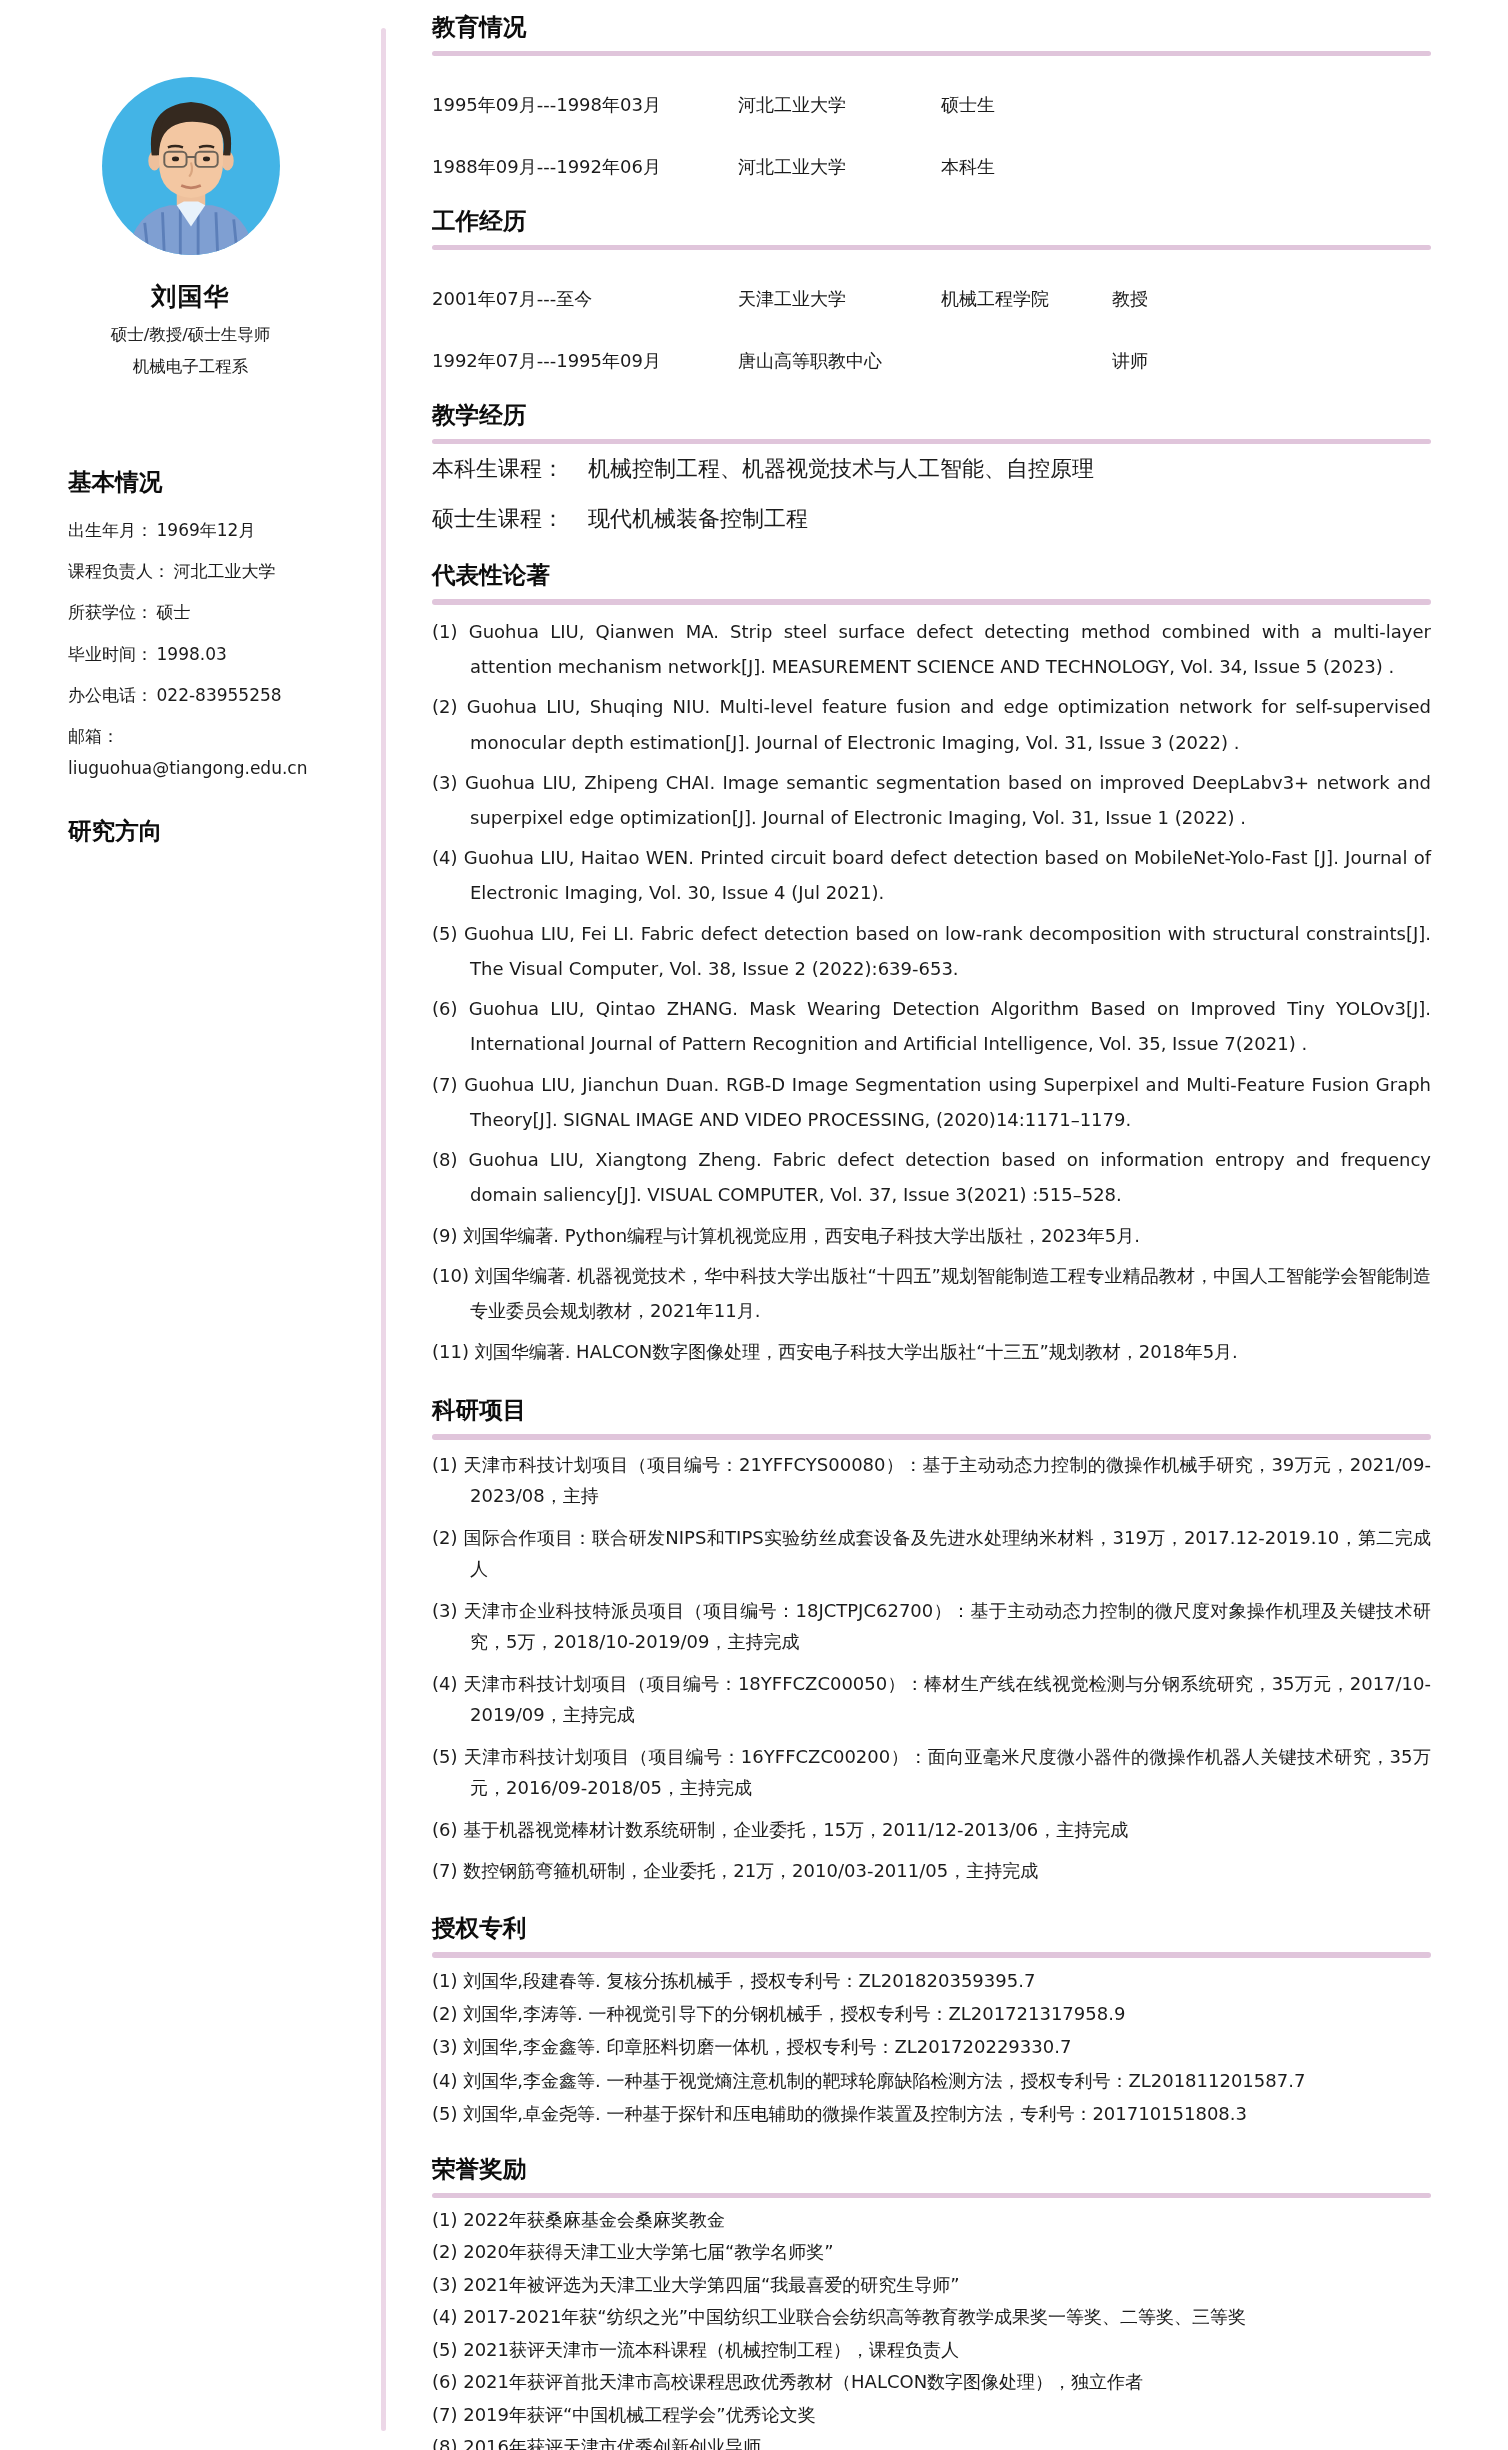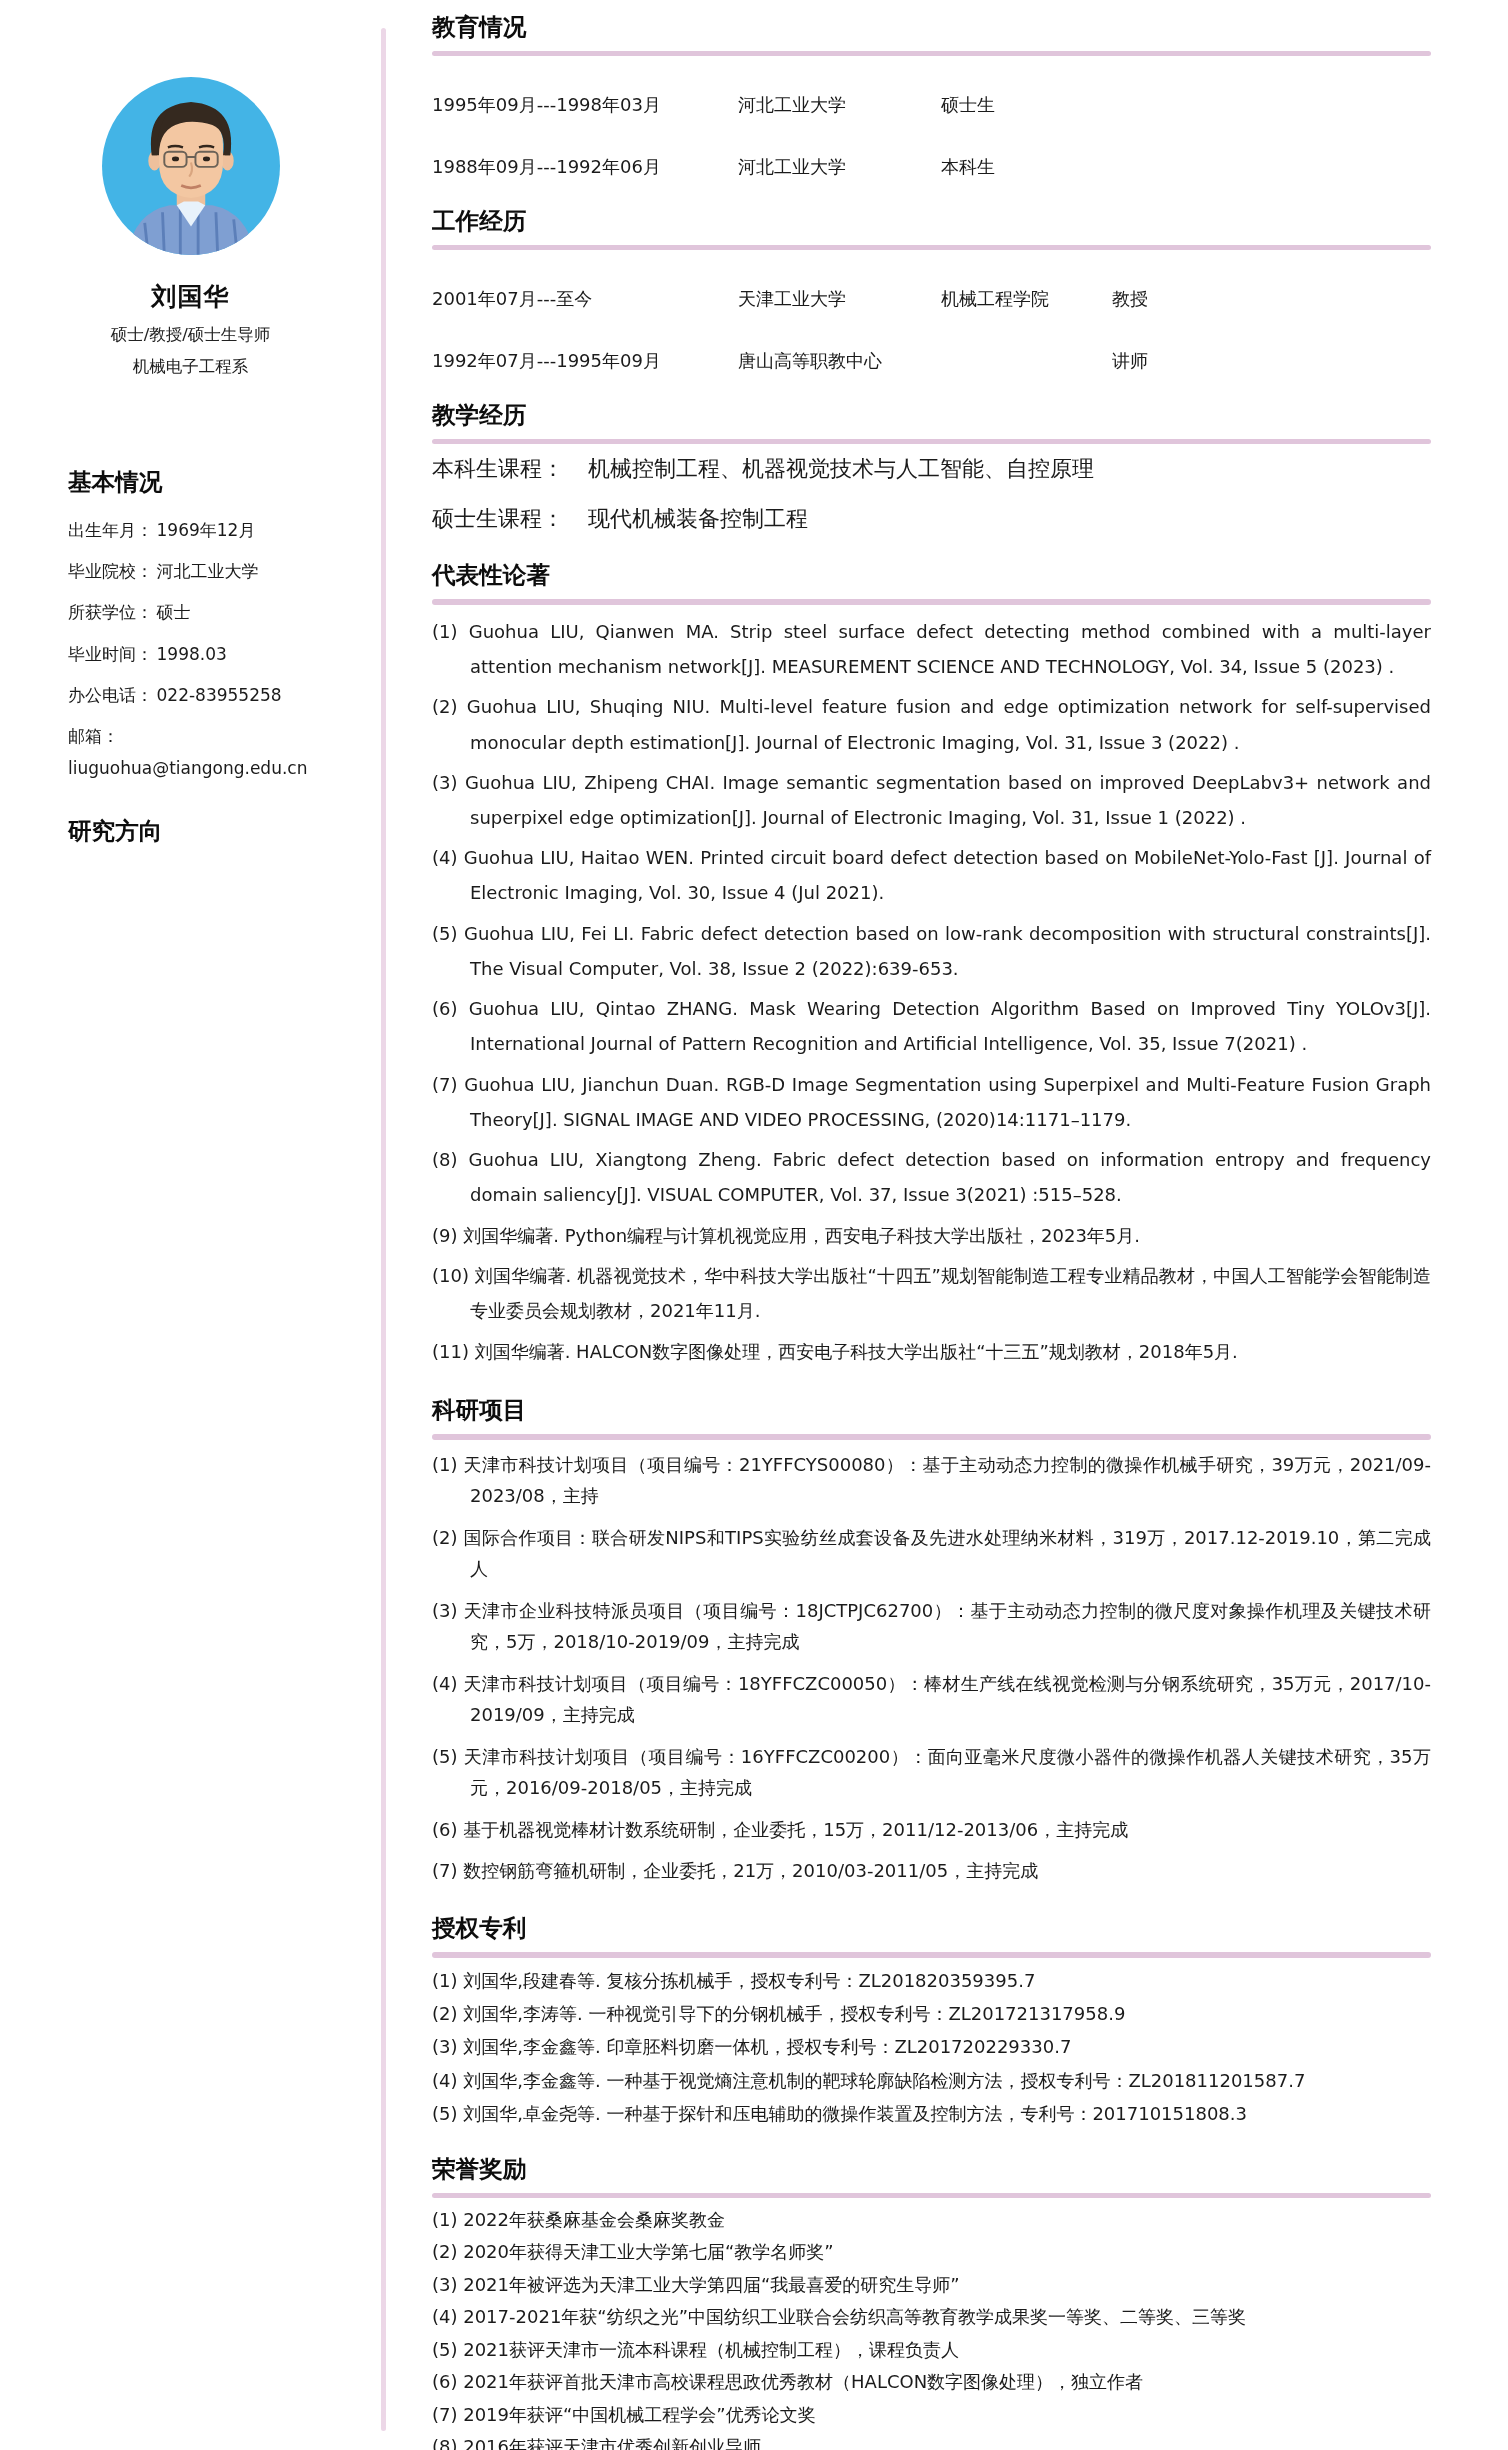--- a/index.html
+++ b/index.html
@@ -176,21 +176,21 @@
     <div class="person-sub">机械电子工程系</div>
 
     <div class="side-block">
 
       <div class="side-heading">基本情况</div>
 
       <div class="info-row">
         <span class="lab">出生年月：</span><span class="val">1969年12月</span>
       </div>
       <div class="info-row">
-        <span class="lab">毕业院校：</span><span class="val">河北工业大学</span>
+        <span class="lab">课程负责人：</span><span class="val">河北工业大学</span>
       </div>
       <div class="info-row">
         <span class="lab">所获学位：</span><span class="val">硕士</span>
       </div>
       <div class="info-row">
         <span class="lab">毕业时间：</span><span class="val">1998.03</span>
       </div>
       <div class="info-row">
         <span class="lab">办公电话：</span><span class="val">022-83955258</span>
       </div>

